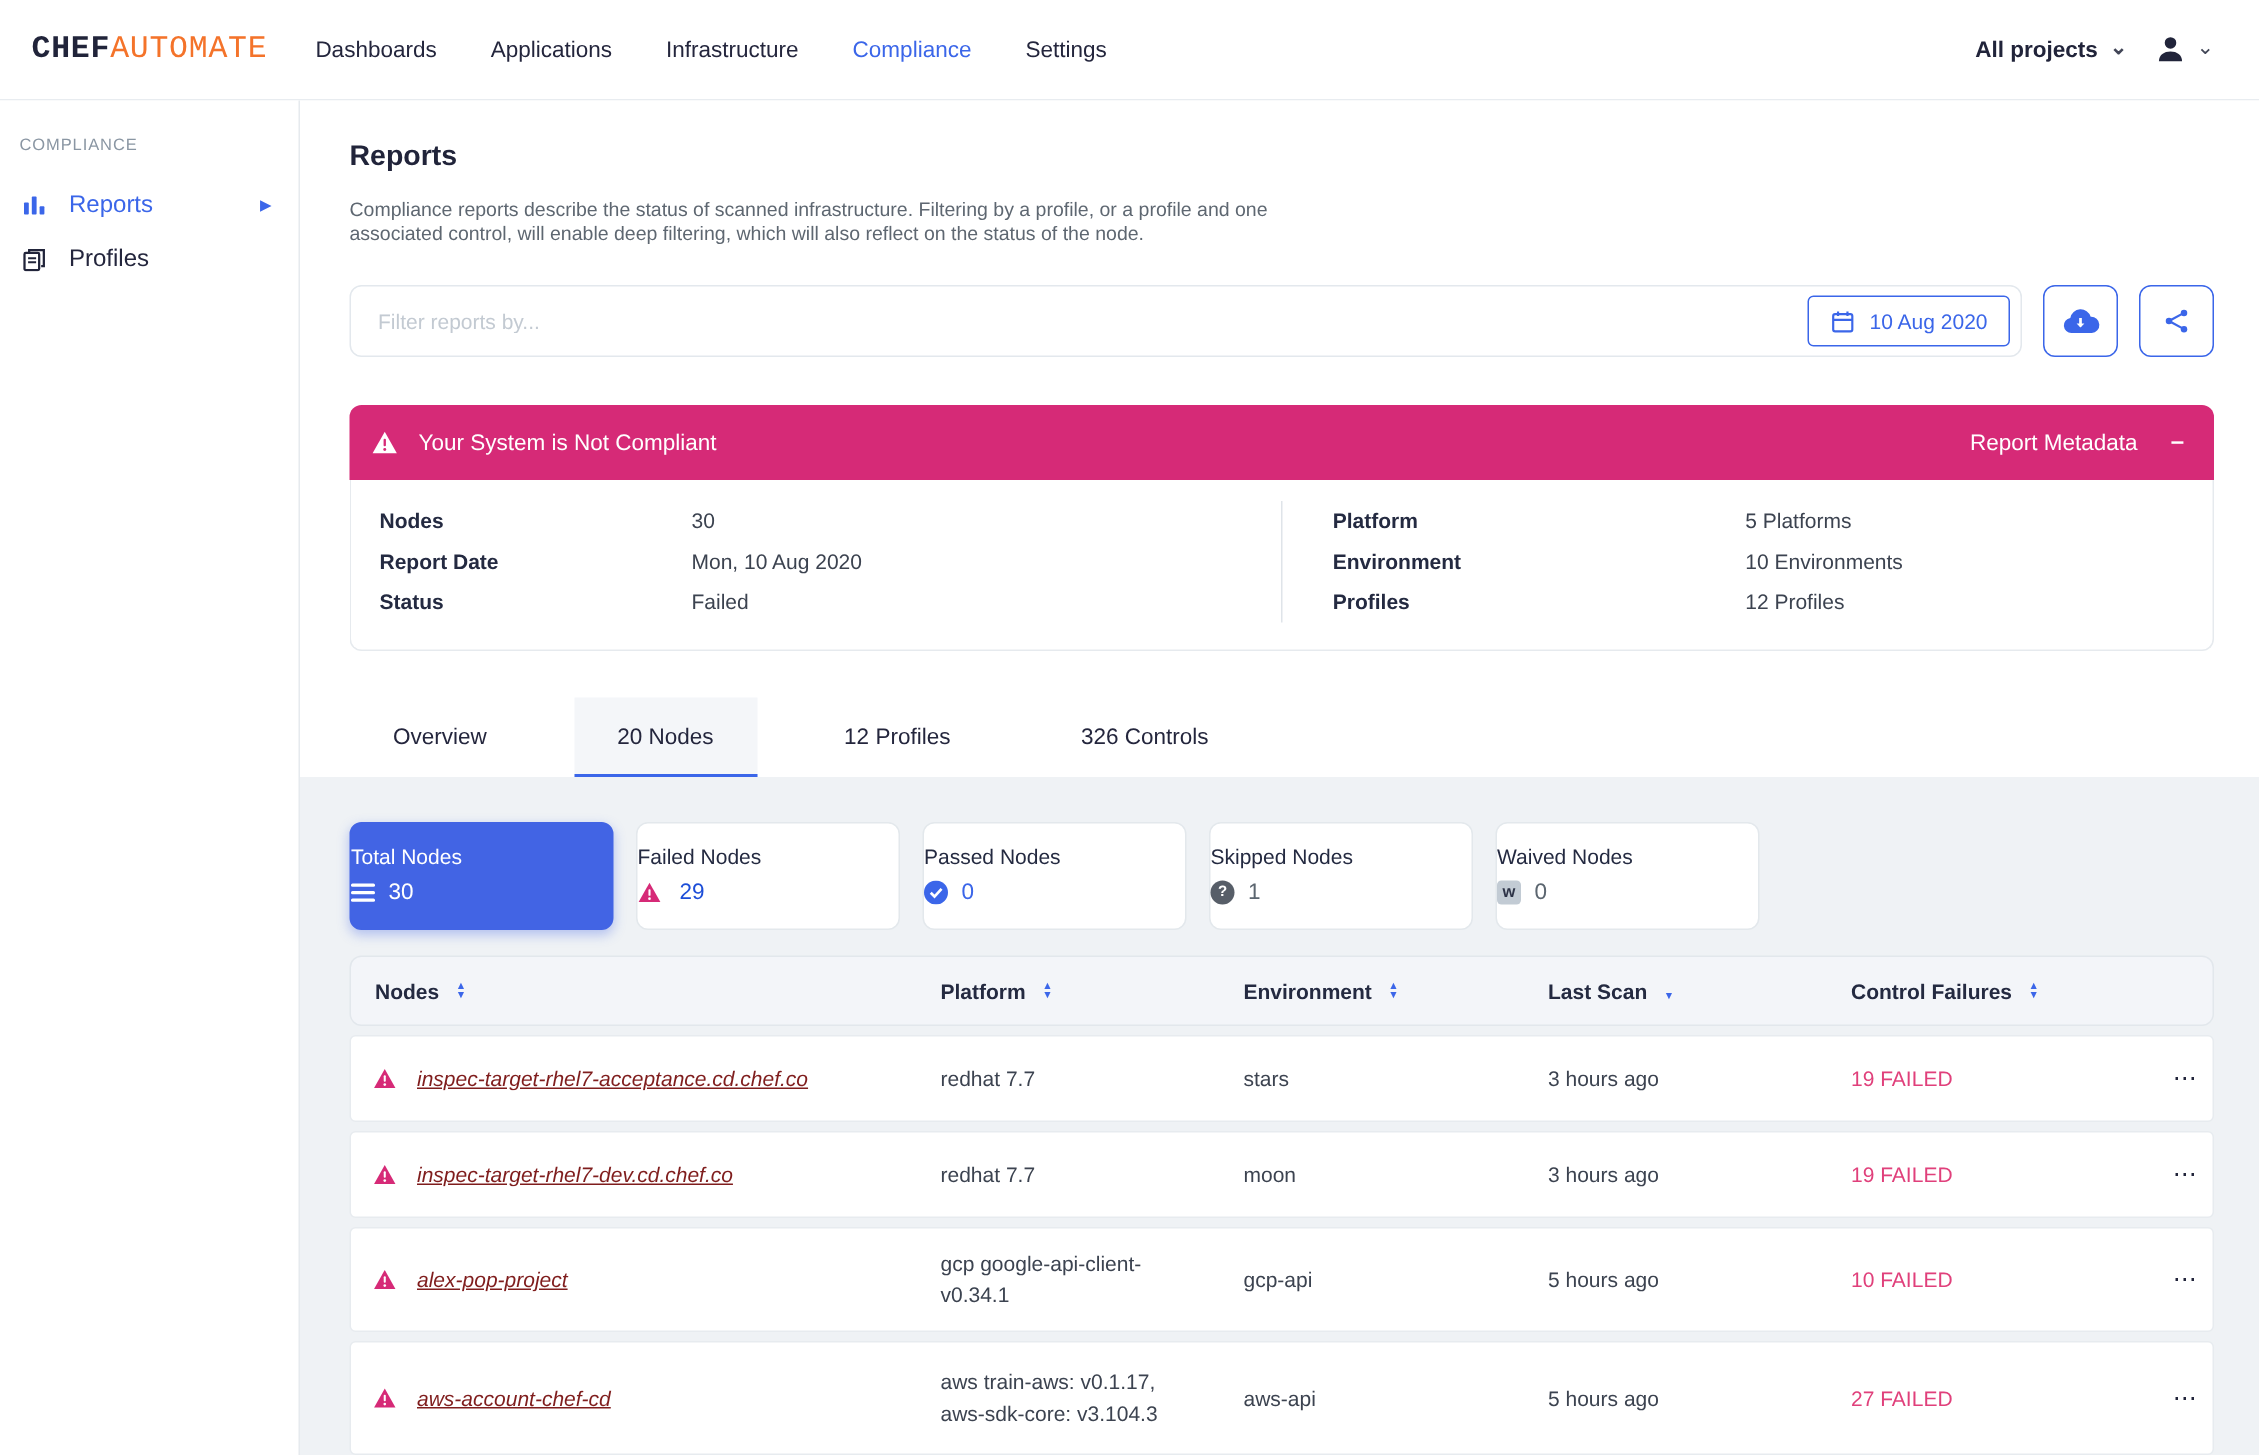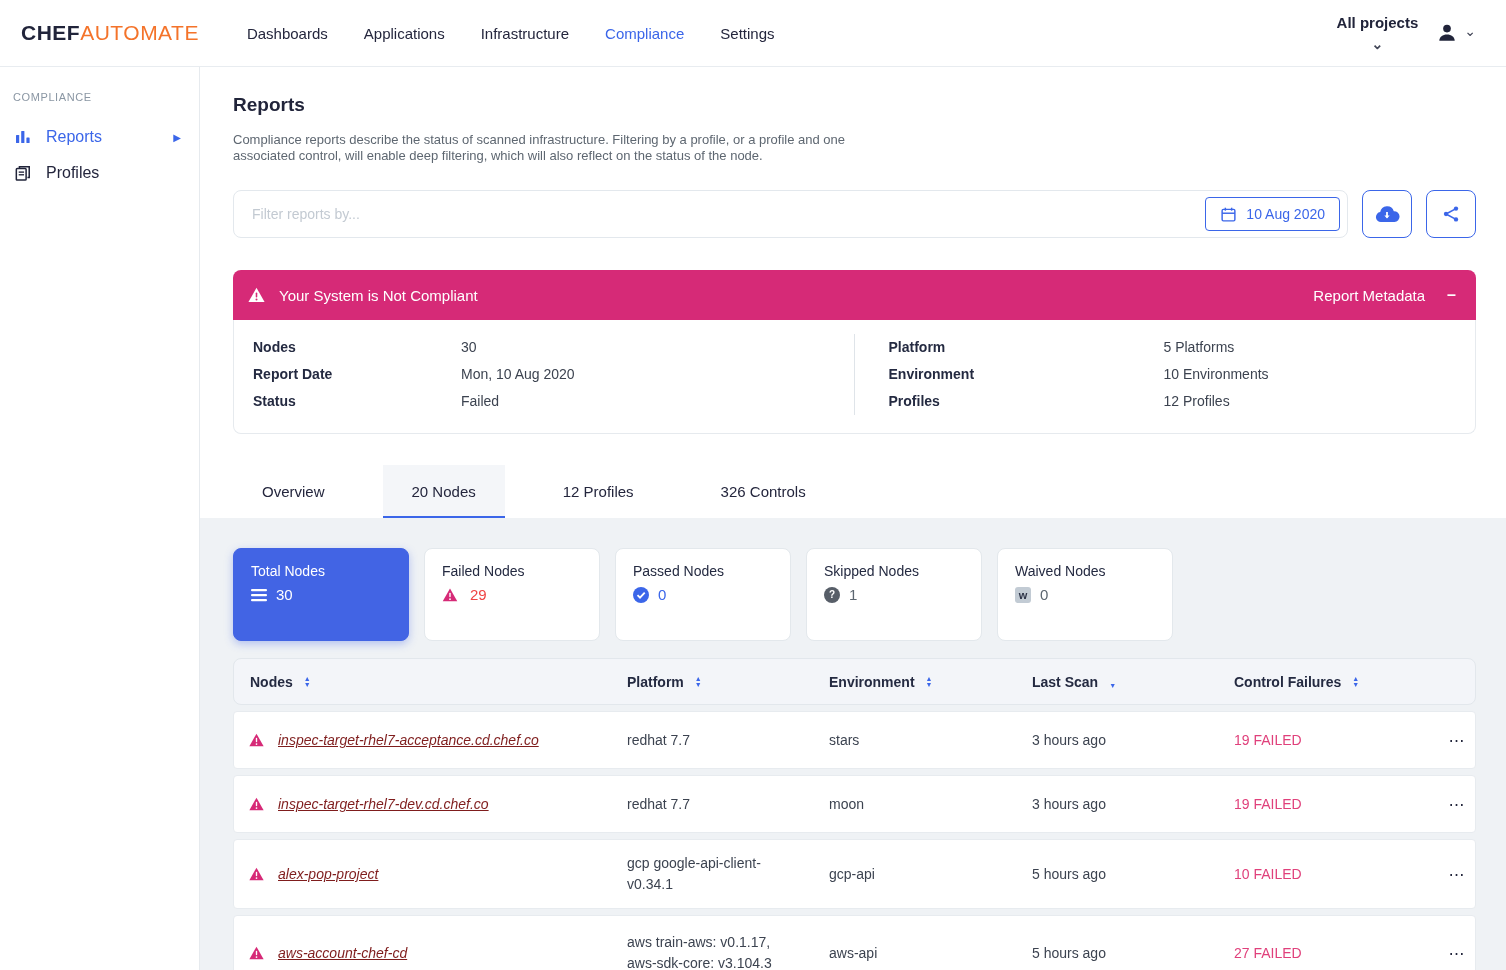--- a/index.html
+++ b/index.html
@@ -2,28 +2,28 @@
 <html><head>
 <meta charset="utf-8">
 <style>
   * { margin:0; padding:0; box-sizing:border-box; }
   html,body { width:1506px; height:970px; overflow:hidden; background:#fff;
     font-family:"Liberation Sans", sans-serif; color:#24263d; }
 
   
   .topnav { height:67px; display:flex; align-items:center; padding:0 30px 0 21px;
     border-bottom:1px solid #e8ecf0; background:#fff; }
-  .logo { font-size:21px; font-weight:800; letter-spacing:.5px; margin-right:48px; cursor:pointer; }
+  .logo { font-size:21px; font-weight:800; letter-spacing:.5px; margin-right:32px; cursor:pointer;font-family:Liberation Mono, monospace; }
   .logo .chef { color:#21243a; }
   .logo .automate { color:#f4732a; font-weight:400; }
   .nav-items { display:flex; align-items:flex-start; gap:36px; flex:1; }
   .nav-item { font-size:15px; color:#24263d; cursor:pointer; }
   .nav-item.active { color:#3b66e9; }
   .topnav-right { display:flex; align-items:center; gap:10px; }
-  .projects { font-size:15px; font-weight:700; color:#21243a; cursor:pointer; display:flex; align-items:center; gap:8px;flex-direction:column; }
+  .projects { font-size:15px; font-weight:700; color:#21243a; cursor:pointer; display:flex; align-items:center; gap:8px; }
   .chev { font-size:14px; color:#424657; line-height:1; transform:translateY(-2px); }
   .user-btn { display:flex; align-items:center; gap:6px; cursor:pointer; margin-left:8px; }
 
   
   .shell { display:flex; height:903px; }
   .sidebar { width:200px; border-right:1px solid #e6eaee; background:#fff; padding:24px 0 0 13px; flex:none; }
   .side-section { font-size:11px; color:#8a96a3; letter-spacing:.6px; margin-bottom:16px; }
   .side-item { display:flex; align-items:center; gap:15px; padding:9px 14px 9px 2px; font-size:16px;
     color:#24263d; cursor:pointer; }
   .side-item .grow { flex:1; }
@@ -67,27 +67,27 @@
   .meta-col.right .meta-label { width:275px; }
   .meta-value { color:#3c4350; }
 
   
   .tabs { display:flex; gap:29px; margin-top:5px; }
   .tab { font-size:15px; color:#24263d; padding:18px 29px 16px; cursor:pointer; border-bottom:2px solid transparent; }
   .tab.active { background:#f4f6f9; border-bottom:2px solid #3b66e9; }
 
   
   .cards { display:flex; gap:15px; margin-bottom:17px; }
-  .card { width:176px; height:93px; background:#fff; border:1px solid #e3e8ec; border-radius:8px;
-    padding:14px 17px; cursor:pointer; }
+  .card { width:176px; height:72px; background:#fff; border:1px solid #e3e8ec; border-radius:8px;
+    padding:14px 0; cursor:pointer; }
   .card-label { font-size:14px; color:#242a41; margin-bottom:7px; }
   .card-value { display:flex; align-items:center; gap:9px; font-size:15px; }
   .card.active { background:#4264e4; border-color:#4264e4; color:#fff; box-shadow:0 3px 8px rgba(66,100,228,.35); }
   .card.active .card-label { color:#fff; }
-  .v-failed { color:#ef4444;gap:12px; }
+  .v-failed { color:#1d4ed8;gap:12px; }
   .v-passed { color:#3b66e9; }
   .v-muted { color:#5c6670; }
   .circle-ic { width:16px; height:16px; border-radius:50%; display:flex; align-items:center; justify-content:center;
     font-size:10px; font-weight:700; color:#fff; flex:none; }
   .skip-ic { background:#575e68; }
   .waive-ic { width:16px; height:16px; border-radius:3px; background:#c2cbd4; color:#2d3347;
     display:flex; align-items:center; justify-content:center; font-size:11px; font-weight:700; flex:none; }
 
   
   .tbl-header, .tbl-row { display:grid;

